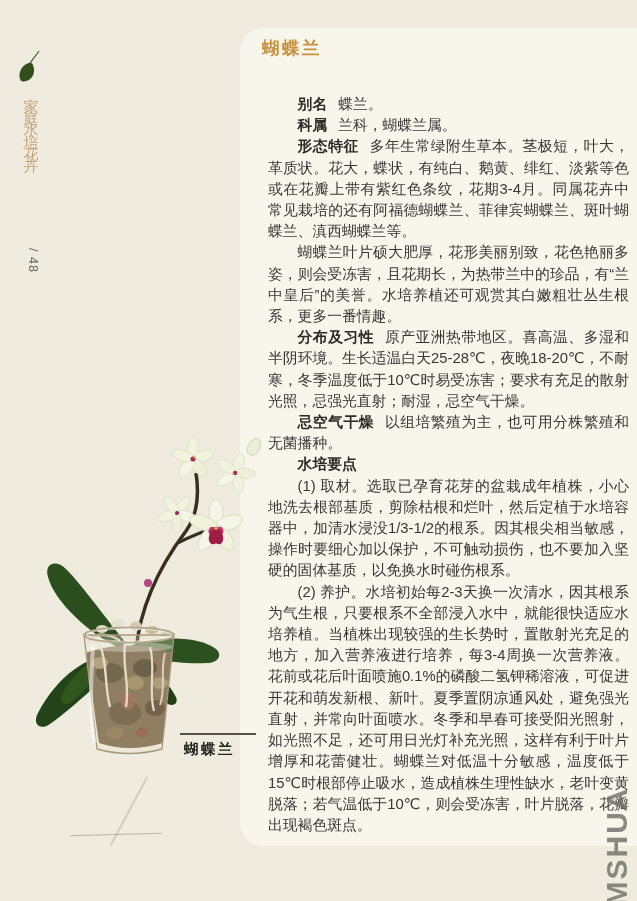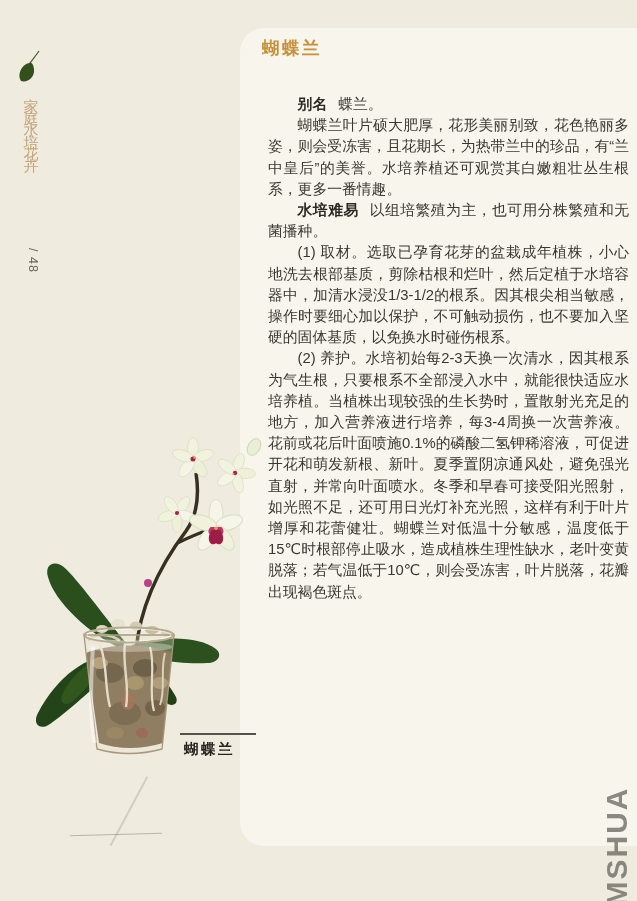--- a/index.html
+++ b/index.html
@@ -72,22 +72,26 @@
     <path d="M23,2 C19,8 15,12 13,16" stroke="#4a6a2a" stroke-width="1.3" fill="none"></path>
     <path d="M13,14 C5,16 1,26 5,32 C11,34 19,29 18,20 C17.5,16 16,13 13,14 Z" fill="#324f1c"></path>
   </svg>
   <div class="spine-title">家庭水培花卉</div>
   <div class="page-num">/ 48</div>
 
   <div class="article-title">蝴蝶兰</div>
 
   <div class="body-col">
     <p><span class="sec-label">别名</span><span>蝶兰。</span></p>
+    <p><span class="sec-label">科属</span><span>兰科，蝴蝶兰属。</span></p>
+    <p><span class="sec-label">形态特征</span><span>多年生常绿附生草本。茎极短，叶大，革质状。花大，蝶状，有纯白、鹅黄、绯红、淡紫等色或在花瓣上带有紫红色条纹，花期3-4月。同属花卉中常见栽培的还有阿福德蝴蝶兰、菲律宾蝴蝶兰、斑叶蝴蝶兰、滇西蝴蝶兰等。</span></p>
     <p><span class="sec-label"></span><span>蝴蝶兰叶片硕大肥厚，花形美丽别致，花色艳丽多姿，则会受冻害，且花期长，为热带兰中的珍品，有“兰中皇后”的美誉。水培养植还可观赏其白嫩粗壮丛生根系，更多一番情趣。</span></p>
-    <p><span class="sec-label">水培难易</span><span>以组培繁殖为主，也可用分株繁殖和无菌播种。</span></p>
+    <p><span class="sec-label">分布及习性</span><span>原产亚洲热带地区。喜高温、多湿和半阴环境。生长适温白天25-28℃，夜晚18-20℃，不耐寒，冬季温度低于10℃时易受冻害；要求有充足的散射光照，忌强光直射；耐湿，忌空气干燥。</span></p>
+    <p><span class="sec-label">忌空气干燥</span><span>以组培繁殖为主，也可用分株繁殖和无菌播种。</span></p>
+    <p><span class="sec-label">水培要点</span><span></span></p>
     <p><span class="sec-label"></span><span>(1) 取材。选取已孕育花芽的盆栽成年植株，小心地洗去根部基质，剪除枯根和烂叶，然后定植于水培容器中，加清水浸没1/3-1/2的根系。因其根尖相当敏感，操作时要细心加以保护，不可触动损伤，也不要加入坚硬的固体基质，以免换水时碰伤根系。</span></p>
     <p><span class="sec-label"></span><span>(2) 养护。水培初始每2-3天换一次清水，因其根系为气生根，只要根系不全部浸入水中，就能很快适应水培养植。当植株出现较强的生长势时，置散射光充足的地方，加入营养液进行培养，每3-4周换一次营养液。花前或花后叶面喷施0.1%的磷酸二氢钾稀溶液，可促进开花和萌发新根、新叶。夏季置阴凉通风处，避免强光直射，并常向叶面喷水。冬季和早春可接受阳光照射，如光照不足，还可用日光灯补充光照，这样有利于叶片增厚和花蕾健壮。蝴蝶兰对低温十分敏感，温度低于15℃时根部停止吸水，造成植株生理性缺水，老叶变黄脱落；若气温低于10℃，则会受冻害，叶片脱落，花瓣出现褐色斑点。</span></p>
   </div>
 
   <svg class="plant-photo" viewBox="0 0 255 365">
     <defs>
       <ellipse id="petal" cx="0" cy="-10" rx="5.2" ry="10.5"></ellipse>
       <clipPath id="cupclip">
           <path d="M54,222 L144,222 L132,336 Q99,345 67,336 Z"></path>
         </clipPath>

